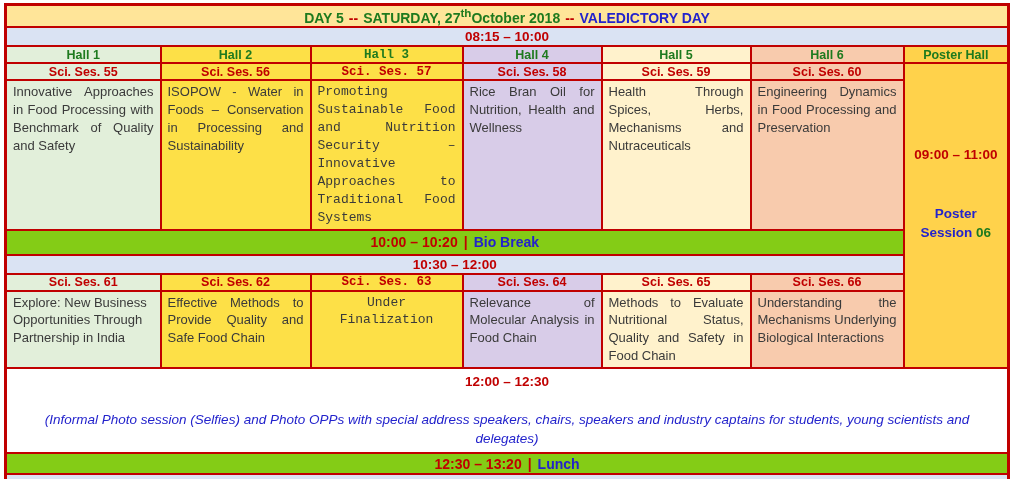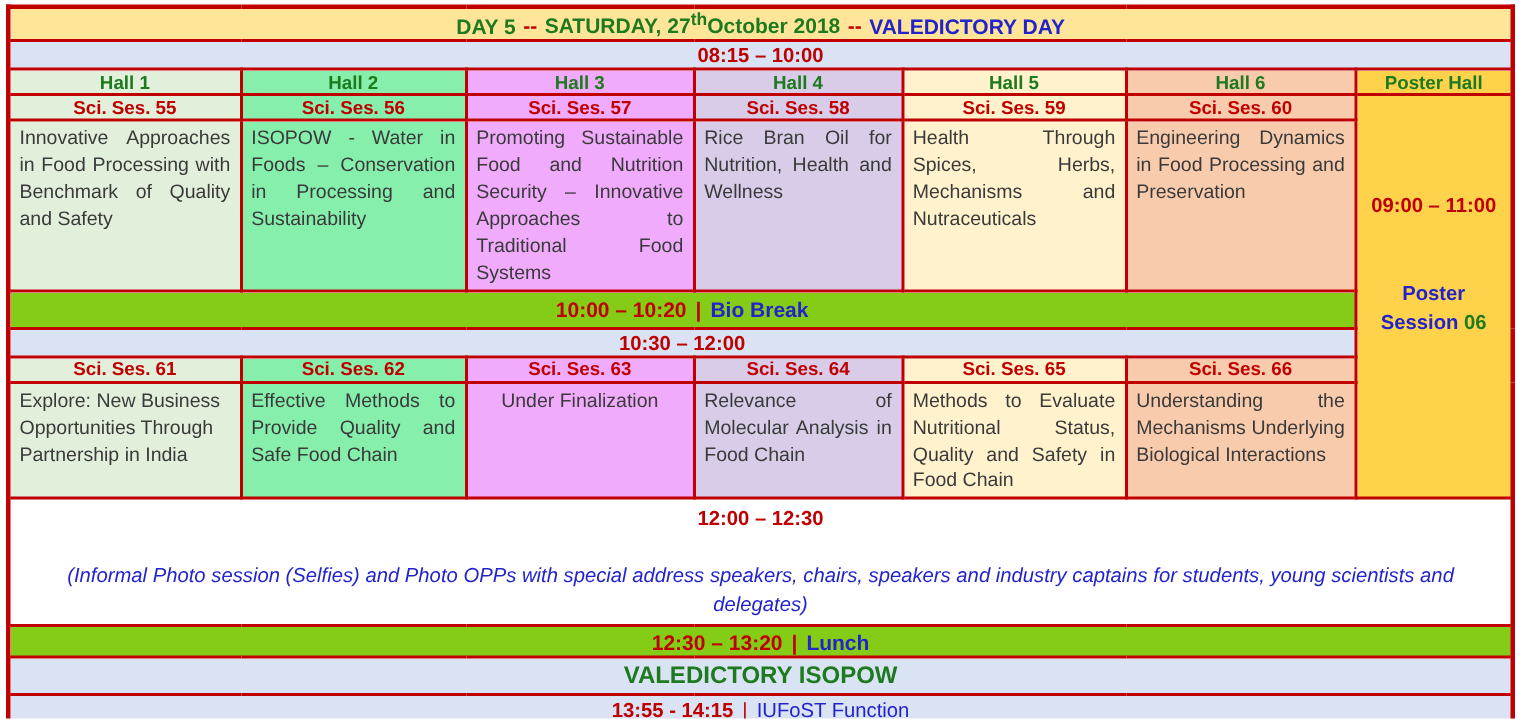--- a/index.html
+++ b/index.html
@@ -7,22 +7,22 @@
   table{border-collapse:collapse;border:3px solid #C00000;width:1005px;margin:3px auto 0 4px;table-layout:fixed;}
   td{border:2px solid #C00000;padding:0 4px;text-align:center;vertical-align:middle;overflow:hidden;}
   .b{font-weight:bold;}
   .t-red{color:#C00000;}
   .t-green{color:#1E7A1E;}
   .t-blue{color:#2323CC;}
   .bg-gold{background:#FFE599;}
   .bg-lav{background:#DAE3F3;}
   .bg-white{background:#ffffff;}
   .bg-h1{background:#E2EFDA;}
-  .bg-h2{background:#86efac;margin-top:12px;}
-  .bg-h3{background:#f0abfc;}
+  .bg-h2{background:#fde047;margin-top:12px;}
+  .bg-h3{background:#fde047;font-family:Liberation Mono, monospace;}
   .bg-h4{background:#D8CCE8;}
   .bg-h5{background:#FFF2CC;}
   .bg-h6{background:#F8CBAD;}
   .bg-poster{background:#FFD24B;}
   .title-cell{font-size:14px;height:20px;}
   .sep{margin:0 5px;}
   .date-rest{margin-left:0;}
   .time-row{font-size:13.5px;height:17px;}
   .hall-row td{font-size:12.5px;height:15px;}
   .ses-row td{font-size:12.5px;height:15px;}

